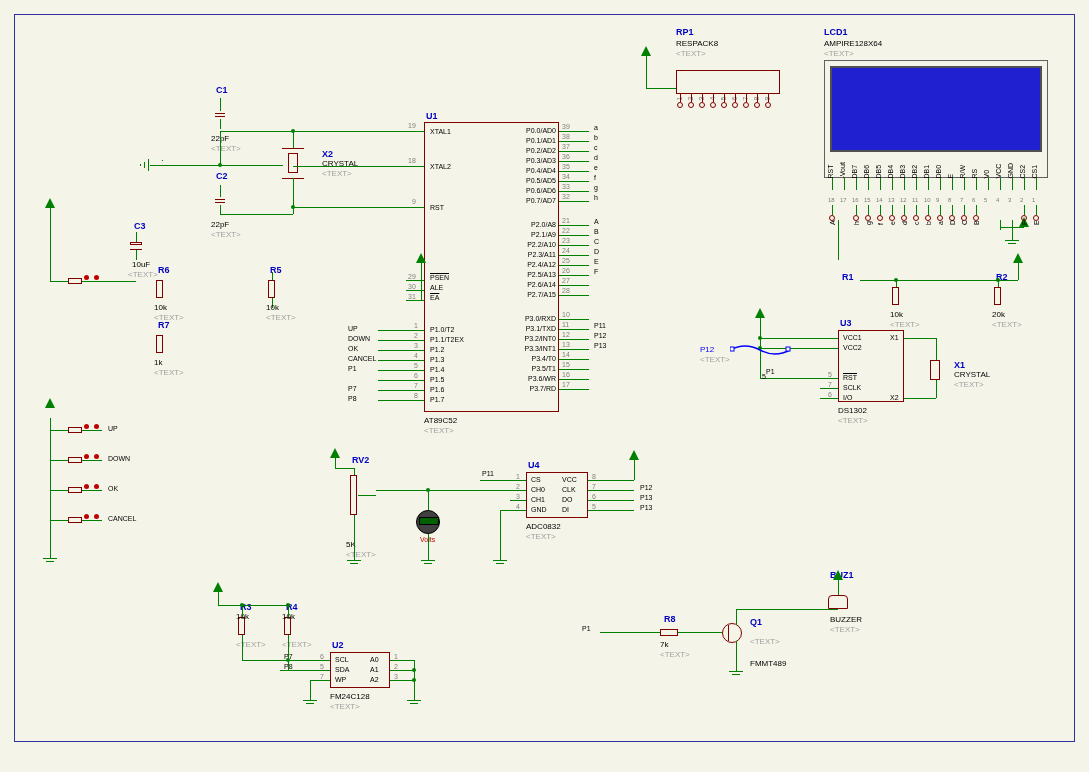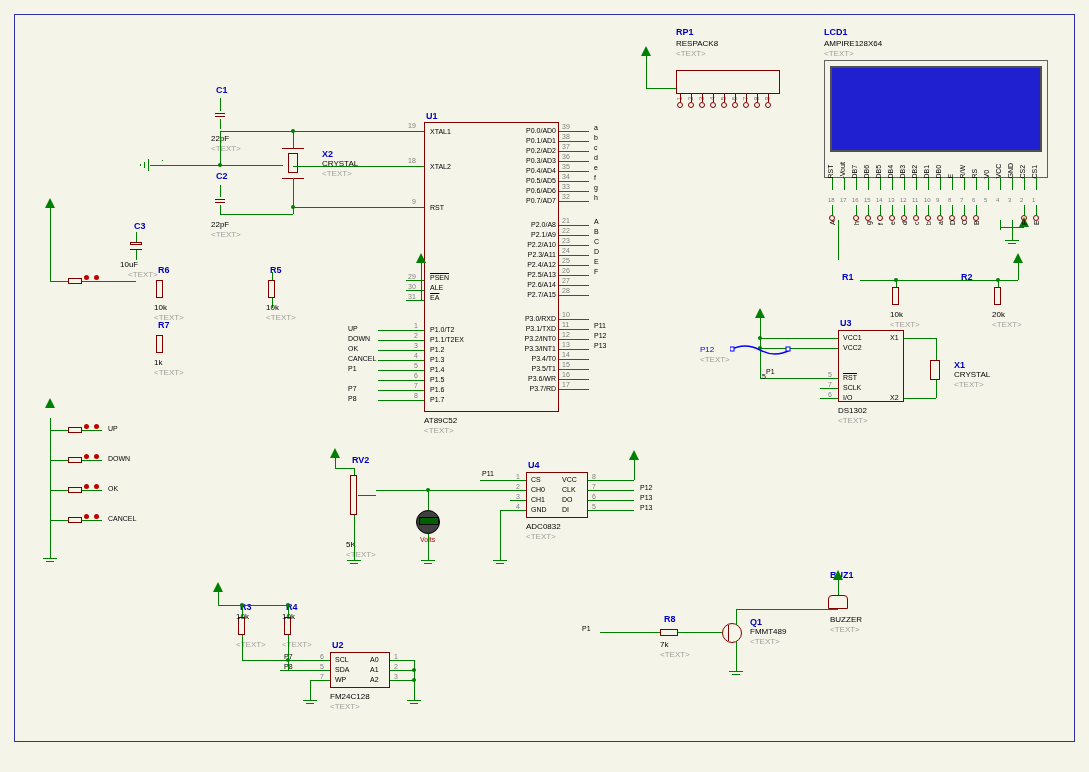--- a/index.html
+++ b/index.html
@@ -113,21 +113,21 @@
 
 <div class="wire wire-h" style="top:207px;left:293px;width:113px"></div>
 <div class="junction" style="top:207px;left:293px"></div>
 <div class="wire wire-v" style="top:207px;left:293px;height:7px"></div>
 
 <div class="comp-label" style="top:221px;left:134px">C3</div>
 <div style="position:absolute;top:242px;left:130px;width:12px;height:3px;background:#F5F4E8;border:1px solid #800000"></div>
 <div style="position:absolute;top:249px;left:130px;width:12px;height:1px;background:#800000"></div>
 <div class="wire wire-v" style="top:232px;left:136px;height:10px"></div>
 <div class="wire wire-v" style="top:250px;left:136px;height:10px"></div>
-<div class="comp-value" style="top:260px;left:120px">10uF</div>
+<div class="comp-value" style="top:260px;left:132px">10uF</div>
 <div class="comp-text" style="top:270px;left:128px">&lt;TEXT&gt;</div>
 
 <div class="comp-label" style="top:265px;left:270px">R5</div>
 <div class="resistor" style="top:280px;left:268px;width:7px;height:18px"></div>
 <div class="wire wire-v" style="top:272px;left:272px;height:8px"></div>
 <div class="wire wire-v" style="top:298px;left:272px;height:10px"></div>
 <div class="comp-value" style="top:303px;left:266px">10k</div>
 <div class="comp-text" style="top:313px;left:266px">&lt;TEXT&gt;</div>
 
 <div class="comp-label" style="top:265px;left:158px">R6</div>
@@ -279,21 +279,21 @@
     <div class="lcd-pin-label" style="top:175px;left:1022px">CS2</div>
     <div class="wire wire-v" style="top:178px;left:1036px;height:12px"></div>
     <div class="pin-num" style="top:197px;left:1032px;font-size:6px">1</div>
     <div class="lcd-pin-label" style="top:175px;left:1034px">CS1</div>
   </div>
 
 <div class="comp-label" style="top:272px;left:842px">R1</div>
 <div class="resistor" style="top:287px;left:892px;width:7px;height:18px"></div>
 <div class="comp-value" style="top:310px;left:890px">10k</div>
 <div class="comp-text" style="top:320px;left:890px">&lt;TEXT&gt;</div>
-<div class="comp-label" style="top:272px;left:961px">R2</div>
+<div class="comp-label" style="top:272px;left:996px">R2</div>
 <div class="resistor" style="top:287px;left:994px;width:7px;height:18px"></div>
 <div class="comp-value" style="top:310px;left:992px">20k</div>
 <div class="comp-text" style="top:320px;left:992px">&lt;TEXT&gt;</div>
 
 <div class="power-arrow" style="top:253px;left:1013px"></div>
 <div class="wire wire-v" style="top:263px;left:1018px;height:17px"></div>
 <div class="wire wire-h" style="top:280px;left:860px;width:158px"></div>
 <div class="wire wire-v" style="top:280px;left:896px;height:7px"></div>
 <div class="wire wire-v" style="top:280px;left:998px;height:7px"></div>
 <div class="junction" style="top:280px;left:896px"></div>
@@ -415,21 +415,21 @@
 </svg>
 
 <div class="comp-label" style="top:570px;left:830px">BUZ1</div>
 <div class="comp-value" style="top:615px;left:830px">BUZZER</div>
 <div class="comp-text" style="top:625px;left:830px">&lt;TEXT&gt;</div>
 <div class="buzzer-body" style="top:595px;left:828px"></div>
 <div class="wire wire-v" style="top:580px;left:838px;height:15px"></div>
 <div class="power-arrow" style="top:570px;left:833px"></div>
 
 <div class="comp-label" style="top:617px;left:750px">Q1</div>
-<div class="comp-value" style="top:627px;left:750px">FMMT489</div>
+<div class="comp-value" style="top:659px;left:750px">FMMT489</div>
 <div class="comp-text" style="top:637px;left:750px">&lt;TEXT&gt;</div>
 <div class="trans-circle" style="top:623px;left:722px"></div>
 <div style="position:absolute;top:625px;left:728px;width:1px;height:16px;background:#800000"></div>
 <div class="wire wire-v" style="top:609px;left:736px;height:16px"></div>
 <div class="wire wire-v" style="top:641px;left:736px;height:30px"></div>
 <div class="wire wire-h" style="top:632px;left:700px;width:22px"></div>
 <div class="wire wire-h" style="top:632px;left:736px;width:102px;top:609px"></div>
 <div class="gnd" style="top:671px;left:729px"></div>
 
 <div class="comp-label" style="top:614px;left:664px">R8</div>

